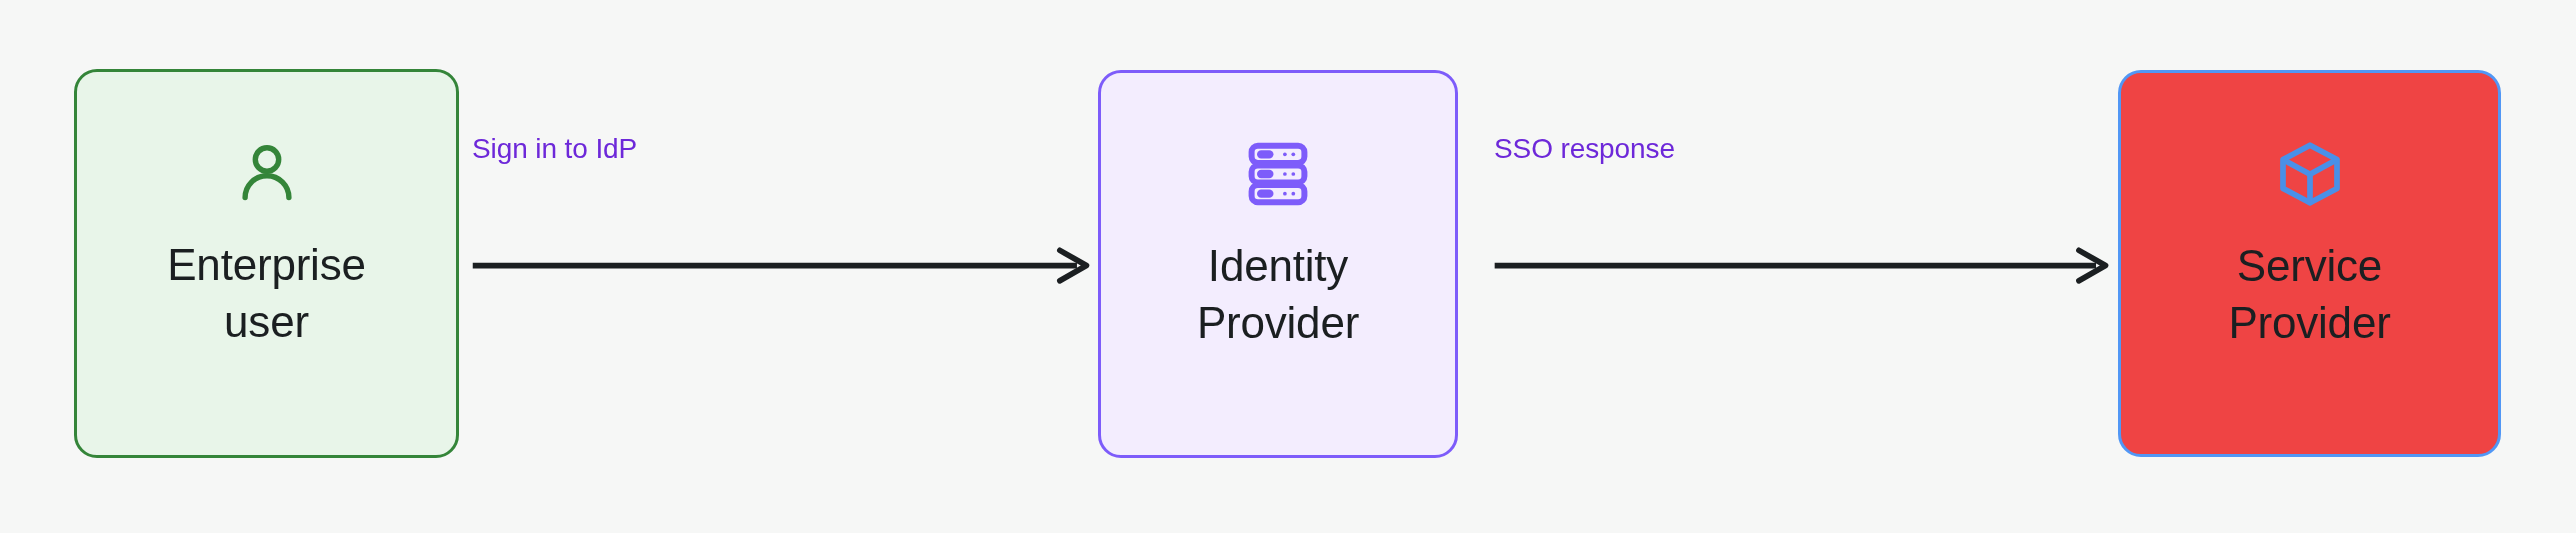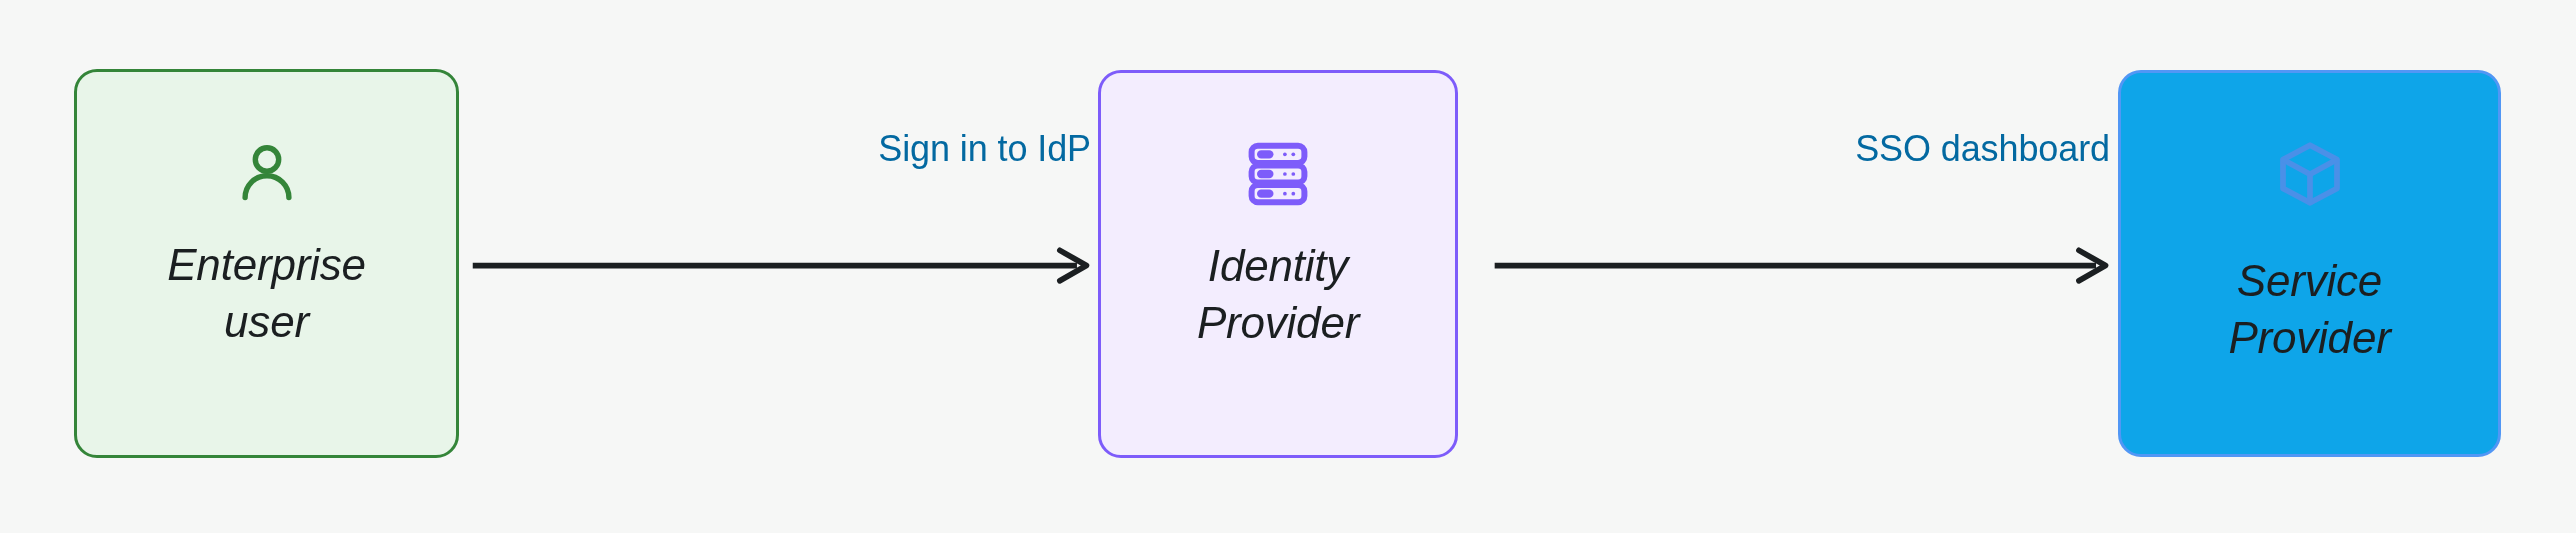--- a/index.html
+++ b/index.html
@@ -23,21 +23,20 @@
   .node {
     position: absolute;
     box-sizing: border-box;
     border-style: solid;
     border-width: 3.8px;
     border-radius: 23px;
     display: flex;
     flex-direction: column;
     align-items: center;
     justify-content: flex-start;
-    font-style: italic;
   }
   .node-icon {
     margin-top: 65px;
     width: 72px;
     height: 72px;
     display: block;
     line-height: 0;
   }
   .node-label {
     margin-top: 27px;
@@ -65,40 +64,39 @@
     height: 388px;
     border-color: #7d5cfa;
     background: #f3edfe;
   }
   #node-service-provider {
     left: 2118px;
     top: 70px;
     width: 383px;
     height: 387px;
     border-color: #5197f5;
-    background: #0ea5e9;
-    gap: 15px;
+    background: #ef4444;
   }
 
   
   .edge {
     position: absolute;
   }
   .edge-svg {
     position: absolute;
     left: 0;
     top: 0;
     overflow: visible;
   }
   .edge-label {
     position: absolute;
-    text-align: right;
-    font-size: 36px;
+    text-align: left;
+    font-size: 28px;
     line-height: 53px;
-    color: #0369a1;
+    color: #6d28d9;
     white-space: pre-line;
     letter-spacing: -0.1px;
   }
 
   #edge-signin {
     left: 472px;
     top: 238px;
     width: 619px;
     height: 57px;
   }
@@ -175,21 +173,21 @@
   </div>
 
   <div class="edge-label" id="edge-signin-label">Sign in to IdP</div>
   <div class="edge" id="edge-signin">
     <svg class="edge-svg" width="619" height="57" viewBox="0 0 650 60">
       <line x1="0" y1="29" x2="636" y2="29" stroke="#1b1f21" stroke-width="6"></line>
       <polyline points="618,13 646,29 618,45" fill="none" stroke="#1b1f21" stroke-width="6" stroke-linecap="round" stroke-linejoin="round"></polyline>
     </svg>
   </div>
 
-  <div class="edge-label" id="edge-sso-label">SSO dashboard</div>
+  <div class="edge-label" id="edge-sso-label">SSO response</div>
   <div class="edge" id="edge-sso">
     <svg class="edge-svg" width="616" height="57" viewBox="0 0 647 60">
       <line x1="0" y1="29" x2="633" y2="29" stroke="#1b1f21" stroke-width="6"></line>
       <polyline points="615,13 643,29 615,45" fill="none" stroke="#1b1f21" stroke-width="6" stroke-linecap="round" stroke-linejoin="round"></polyline>
     </svg>
   </div>
 
 </div>
 
 

